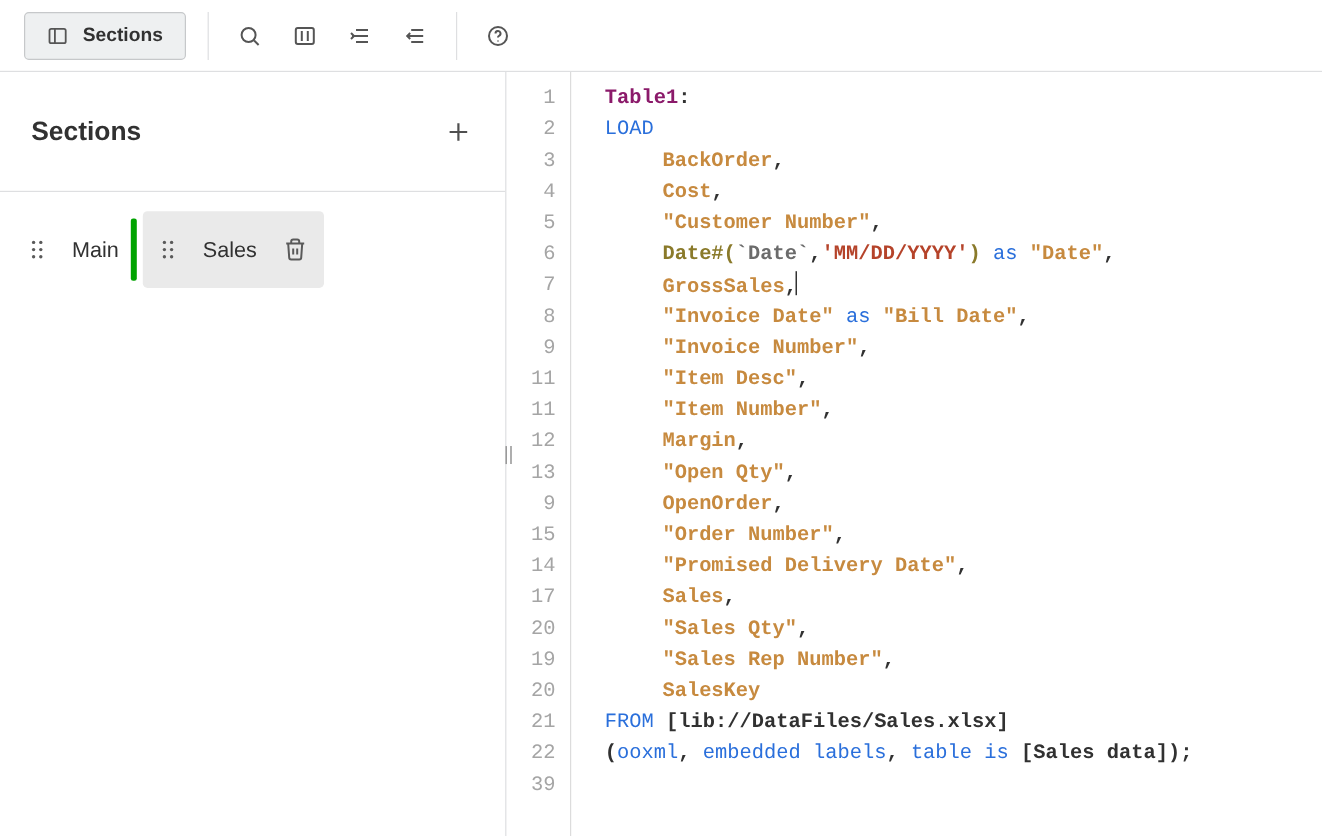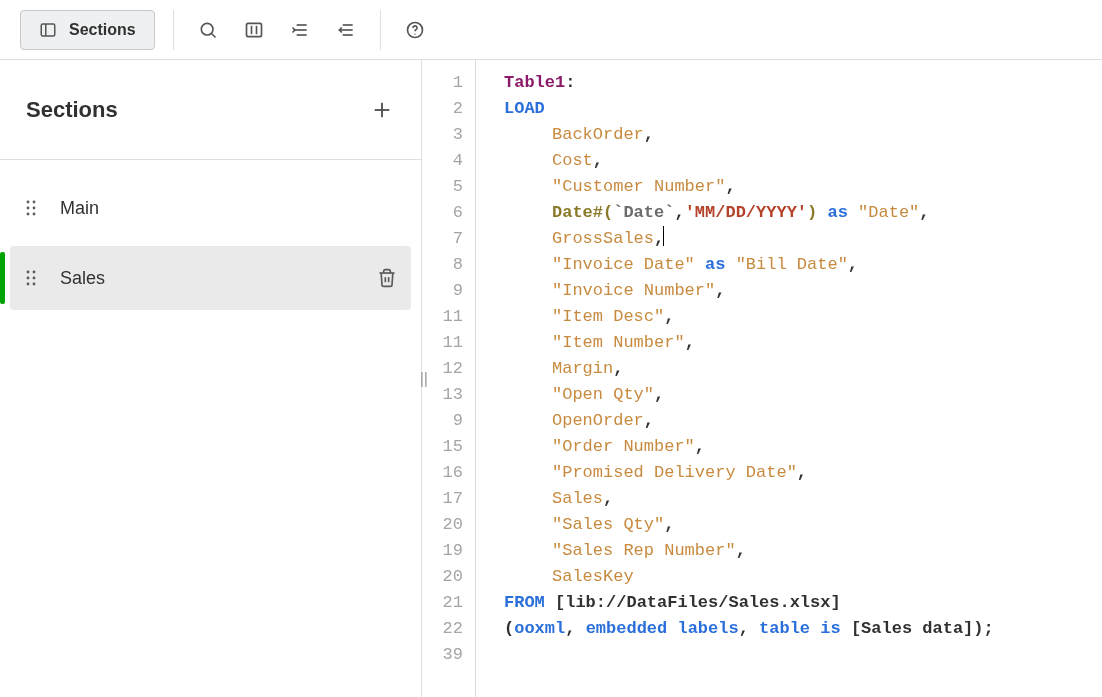--- a/index.html
+++ b/index.html
@@ -55,21 +55,21 @@
     border-right:1px solid var(--border);
     position:relative;
     display:flex;flex-direction:column;
   }
   .panel-header{
     height:100px;display:flex;align-items:center;justify-content:space-between;
     padding:0 22px 0 26px;border-bottom:1px solid var(--border);
   }
   .panel-header h2{font-size:22px;font-weight:600;}
   .add-btn{background:none;border:none;cursor:pointer;color:#4f4f4f;font-size:26px;line-height:1;padding:6px}
-  .sections-list{padding:16px 10px;display:flex;flex-direction:column;gap:6px;}
+  .sections-list{padding:16px 10px;display:flex;gap:6px;}
   .section-row{
     height:64px;display:flex;align-items:center;gap:22px;
     padding:0 14px;border-radius:4px;
     position:relative;cursor:pointer;font-size:18px;
   }
   .section-row .grip{color:#5a5a5a}
   .section-row .trash{margin-left:auto;color:#5a5a5a}
   .section-row.selected{
     background:var(--selected-bg);
   }
@@ -86,22 +86,22 @@
     width:54px;padding:10px 12px 0 0;text-align:right;
     background:var(--gutter-bg);color:var(--gutter-fg);
     border-right:1px solid var(--gutter-border);
     user-select:none;flex:0 0 54px;
   }
   .code{flex:1;padding:10px 0 0 28px;white-space:pre;overflow:auto}
   .gutter div{height:26px}
   .codeline{height:26px;position:relative}
   
   .tk-label{color:var(--purple);font-weight:700}
-  .tk-kw{color:var(--blue);font-weight:700}
-  .tk-field{color:var(--orange);font-weight:400}
+  .tk-kw{color:var(--blue);font-weight:400}
+  .tk-field{color:var(--orange);font-weight:700}
   .tk-str{color:var(--red);font-weight:700}
   .tk-fn{color:var(--olive);font-weight:700}
   .tk-punct{color:var(--text);font-weight:600}
   .tk-plain{color:var(--text);font-weight:600}
   .tk-grey{color:var(--grey-token);font-weight:700}
   .indent{display:inline-block}
   .caret{
     display:inline-block;width:1px;height:20px;background:#000;
     vertical-align:-3px;margin-left:-1px;animation:blink 1s step-start infinite;
   }
@@ -221,21 +221,21 @@
         <div>6</div>
         <div>7</div>
         <div>8</div>
         <div>9</div>
         <div>11</div>
         <div>11</div>
         <div>12</div>
         <div>13</div>
         <div>9</div>
         <div>15</div>
-        <div>16</div>
+        <div>14</div>
         <div>17</div>
         <div>20</div>
         <div>19</div>
         <div>20</div>
         <div>21</div>
         <div>22</div>
         <div>39</div>
       </div>
     <div class="code" id="code"><div class="codeline"><span class="tk-label">Table1</span><span class="tk-punct">:</span></div><div class="codeline"><span class="tk-kw">LOAD</span></div><div class="codeline"><span class="indent" style="width: 48px;"></span><span class="tk-field">BackOrder</span><span class="tk-punct">,</span></div><div class="codeline"><span class="indent" style="width: 48px;"></span><span class="tk-field">Cost</span><span class="tk-punct">,</span></div><div class="codeline"><span class="indent" style="width: 48px;"></span><span class="tk-field">"Customer Number"</span><span class="tk-punct">,</span></div><div class="codeline"><span class="indent" style="width: 48px;"></span><span class="tk-fn">Date#</span><span class="tk-fn">(</span><span class="tk-grey">`Date`</span><span class="tk-punct">,</span><span class="tk-str">'MM/DD/YYYY'</span><span class="tk-fn">)</span><span class="tk-plain"> </span><span class="tk-kw">as</span><span class="tk-plain"> </span><span class="tk-field">"Date"</span><span class="tk-punct">,</span></div><div class="codeline"><span class="indent" style="width: 48px;"></span><span class="tk-field">GrossSales</span><span class="tk-punct">,</span><span class="caret"></span></div><div class="codeline"><span class="indent" style="width: 48px;"></span><span class="tk-field">"Invoice Date"</span><span class="tk-plain"> </span><span class="tk-kw">as</span><span class="tk-plain"> </span><span class="tk-field">"Bill Date"</span><span class="tk-punct">,</span></div><div class="codeline"><span class="indent" style="width: 48px;"></span><span class="tk-field">"Invoice Number"</span><span class="tk-punct">,</span></div><div class="codeline"><span class="indent" style="width: 48px;"></span><span class="tk-field">"Item Desc"</span><span class="tk-punct">,</span></div><div class="codeline"><span class="indent" style="width: 48px;"></span><span class="tk-field">"Item Number"</span><span class="tk-punct">,</span></div><div class="codeline"><span class="indent" style="width: 48px;"></span><span class="tk-field">Margin</span><span class="tk-punct">,</span></div><div class="codeline"><span class="indent" style="width: 48px;"></span><span class="tk-field">"Open Qty"</span><span class="tk-punct">,</span></div><div class="codeline"><span class="indent" style="width: 48px;"></span><span class="tk-field">OpenOrder</span><span class="tk-punct">,</span></div><div class="codeline"><span class="indent" style="width: 48px;"></span><span class="tk-field">"Order Number"</span><span class="tk-punct">,</span></div><div class="codeline"><span class="indent" style="width: 48px;"></span><span class="tk-field">"Promised Delivery Date"</span><span class="tk-punct">,</span></div><div class="codeline"><span class="indent" style="width: 48px;"></span><span class="tk-field">Sales</span><span class="tk-punct">,</span></div><div class="codeline"><span class="indent" style="width: 48px;"></span><span class="tk-field">"Sales Qty"</span><span class="tk-punct">,</span></div><div class="codeline"><span class="indent" style="width: 48px;"></span><span class="tk-field">"Sales Rep Number"</span><span class="tk-punct">,</span></div><div class="codeline"><span class="indent" style="width: 48px;"></span><span class="tk-field">SalesKey</span></div><div class="codeline"><span class="tk-kw">FROM</span><span class="tk-plain"> </span><span class="tk-plain">[lib://DataFiles/Sales.xlsx]</span></div><div class="codeline"><span class="tk-punct">(</span><span class="tk-kw">ooxml</span><span class="tk-punct">, </span><span class="tk-kw">embedded labels</span><span class="tk-punct">, </span><span class="tk-kw">table is</span><span class="tk-plain"> </span><span class="tk-plain">[Sales data]</span><span class="tk-punct">)</span><span class="tk-punct">;</span></div><div class="codeline"></div></div>
   </div>

